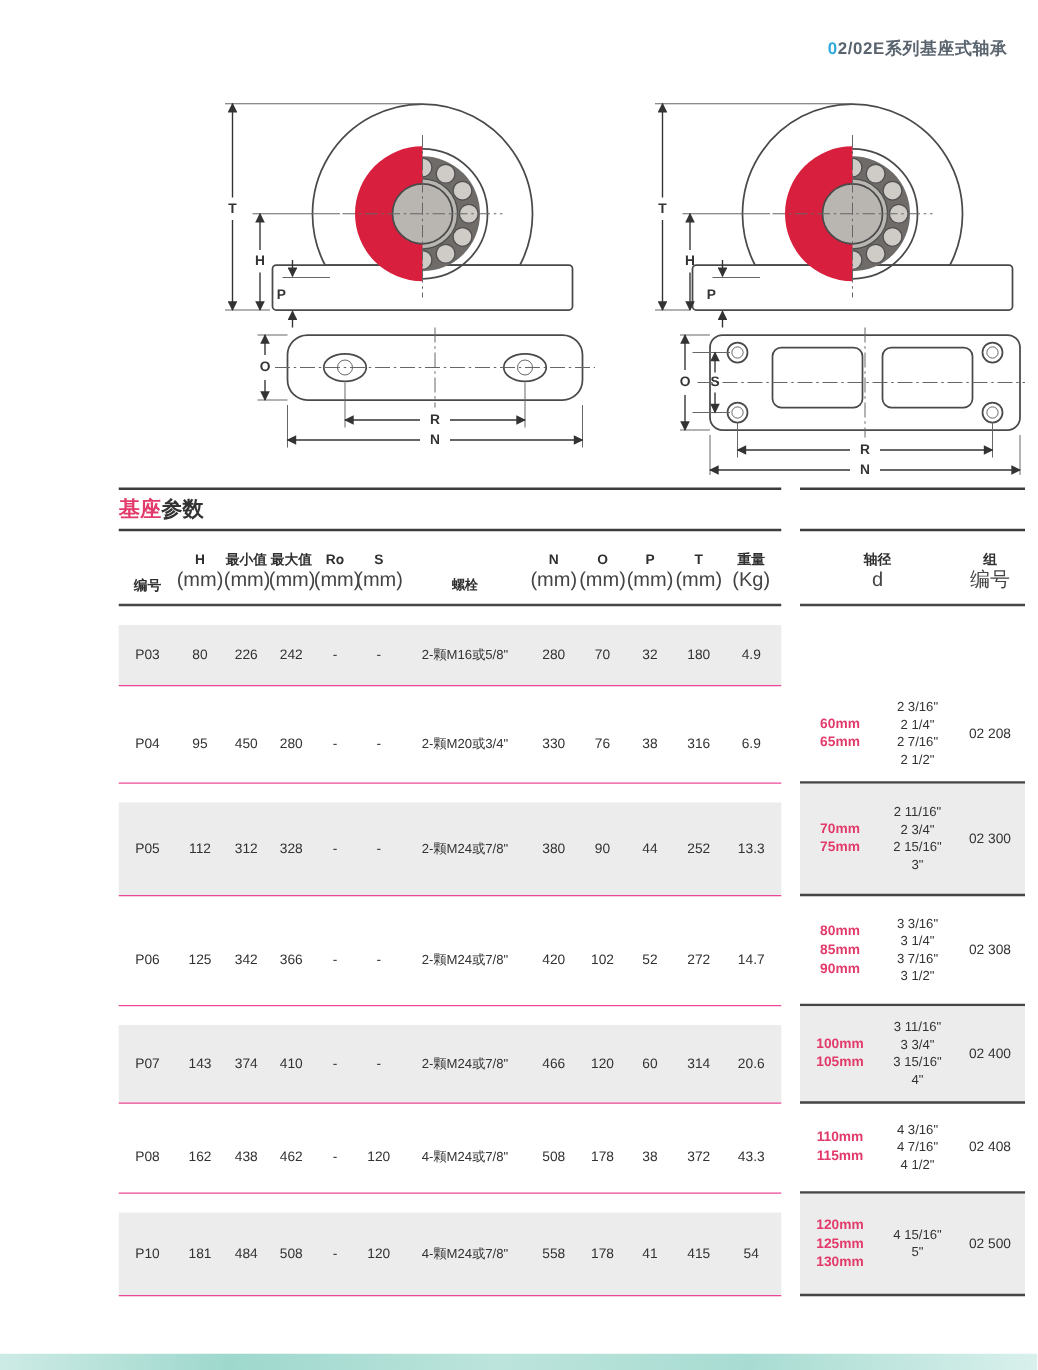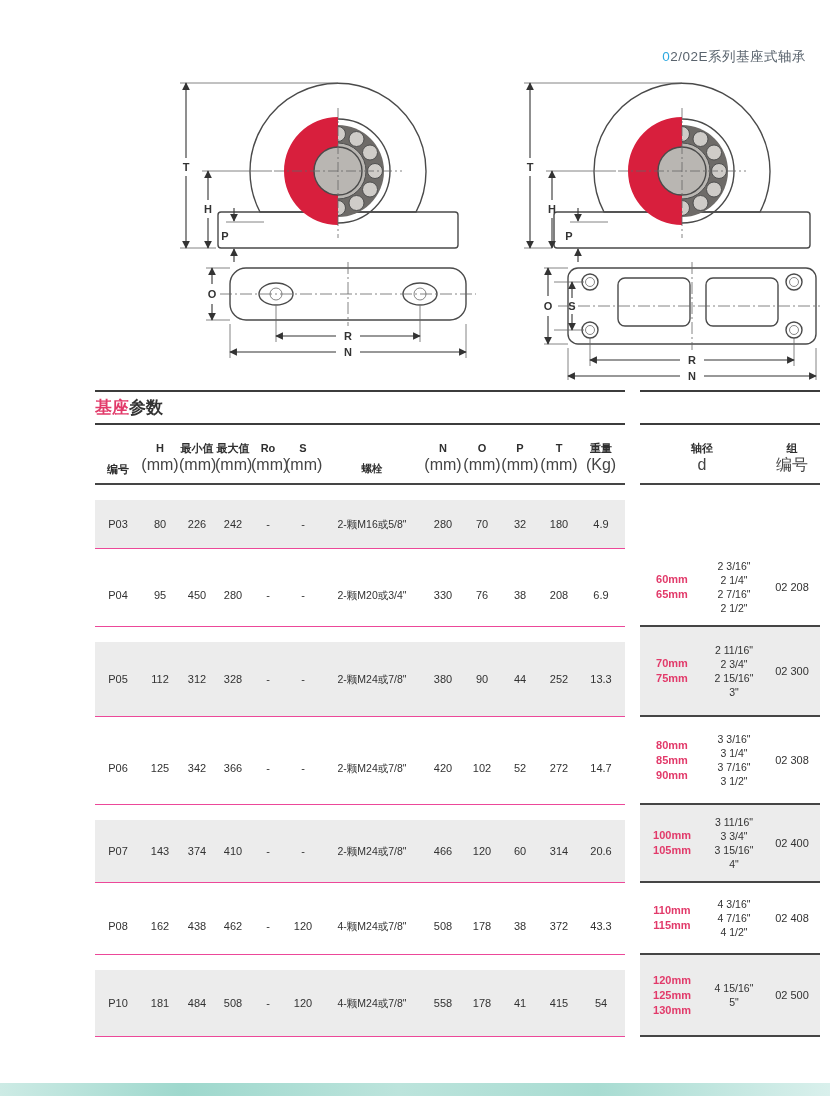--- a/index.html
+++ b/index.html
@@ -1,20 +1,20 @@
 <!DOCTYPE html>
 <html><head>
 <meta charset="utf-8">
 <style>
   html,body{margin:0;padding:0;background:#fff;}
   body{font-family:"Liberation Sans","DejaVu Sans",sans-serif;}
   .page{position:relative;width:830px;height:1096px;background:#ffffff;overflow:hidden;}
 
   
-  .page-header{position:absolute;top:48px;right:24px;font-size:13.5px;font-weight:normal;color:#5a646e;letter-spacing:.5px;}
+  .page-header{position:absolute;top:30px;right:24px;font-size:13.5px;font-weight:bold;color:#5a646e;letter-spacing:.5px;}
   .page-header .blue{color:#2ea9e0;}
 
   
   .diagrams{margin:72px 0 0 146px;display:flex;gap:14px;align-items:flex-start;}
   .dline{stroke:#4a4a4a;stroke-width:1.4;fill:none;}
   .thin{stroke:#666;stroke-width:.8;fill:none;}
   .dim{stroke:#333;stroke-width:1.1;fill:none;}
   .dimtxt{font-size:11px;font-weight:bold;fill:#333;text-anchor:middle;dominant-baseline:central;}
 
   
@@ -326,21 +326,21 @@
         <div class="c w-code">P04</div>
         <div class="c w-h">95</div>
         <div class="c w-min">450</div>
         <div class="c w-max">280</div>
         <div class="c w-ro">-</div>
         <div class="c w-s">-</div>
         <div class="c w-bolt">2-颗M20或3/4"</div>
         <div class="c w-n">330</div>
         <div class="c w-o">76</div>
         <div class="c w-p">38</div>
-        <div class="c w-t">208</div>
+        <div class="c w-t">316</div>
         <div class="c w-wt">6.9</div>
       </div>
       <div class="seg-gap"></div>
       <div class="row-right">
         <div class="c w-mm redtxt">60mm
 65mm</div>
         <div class="c w-in">2 3/16"
 2 1/4"
 2 7/16"
 2 1/2"</div>

